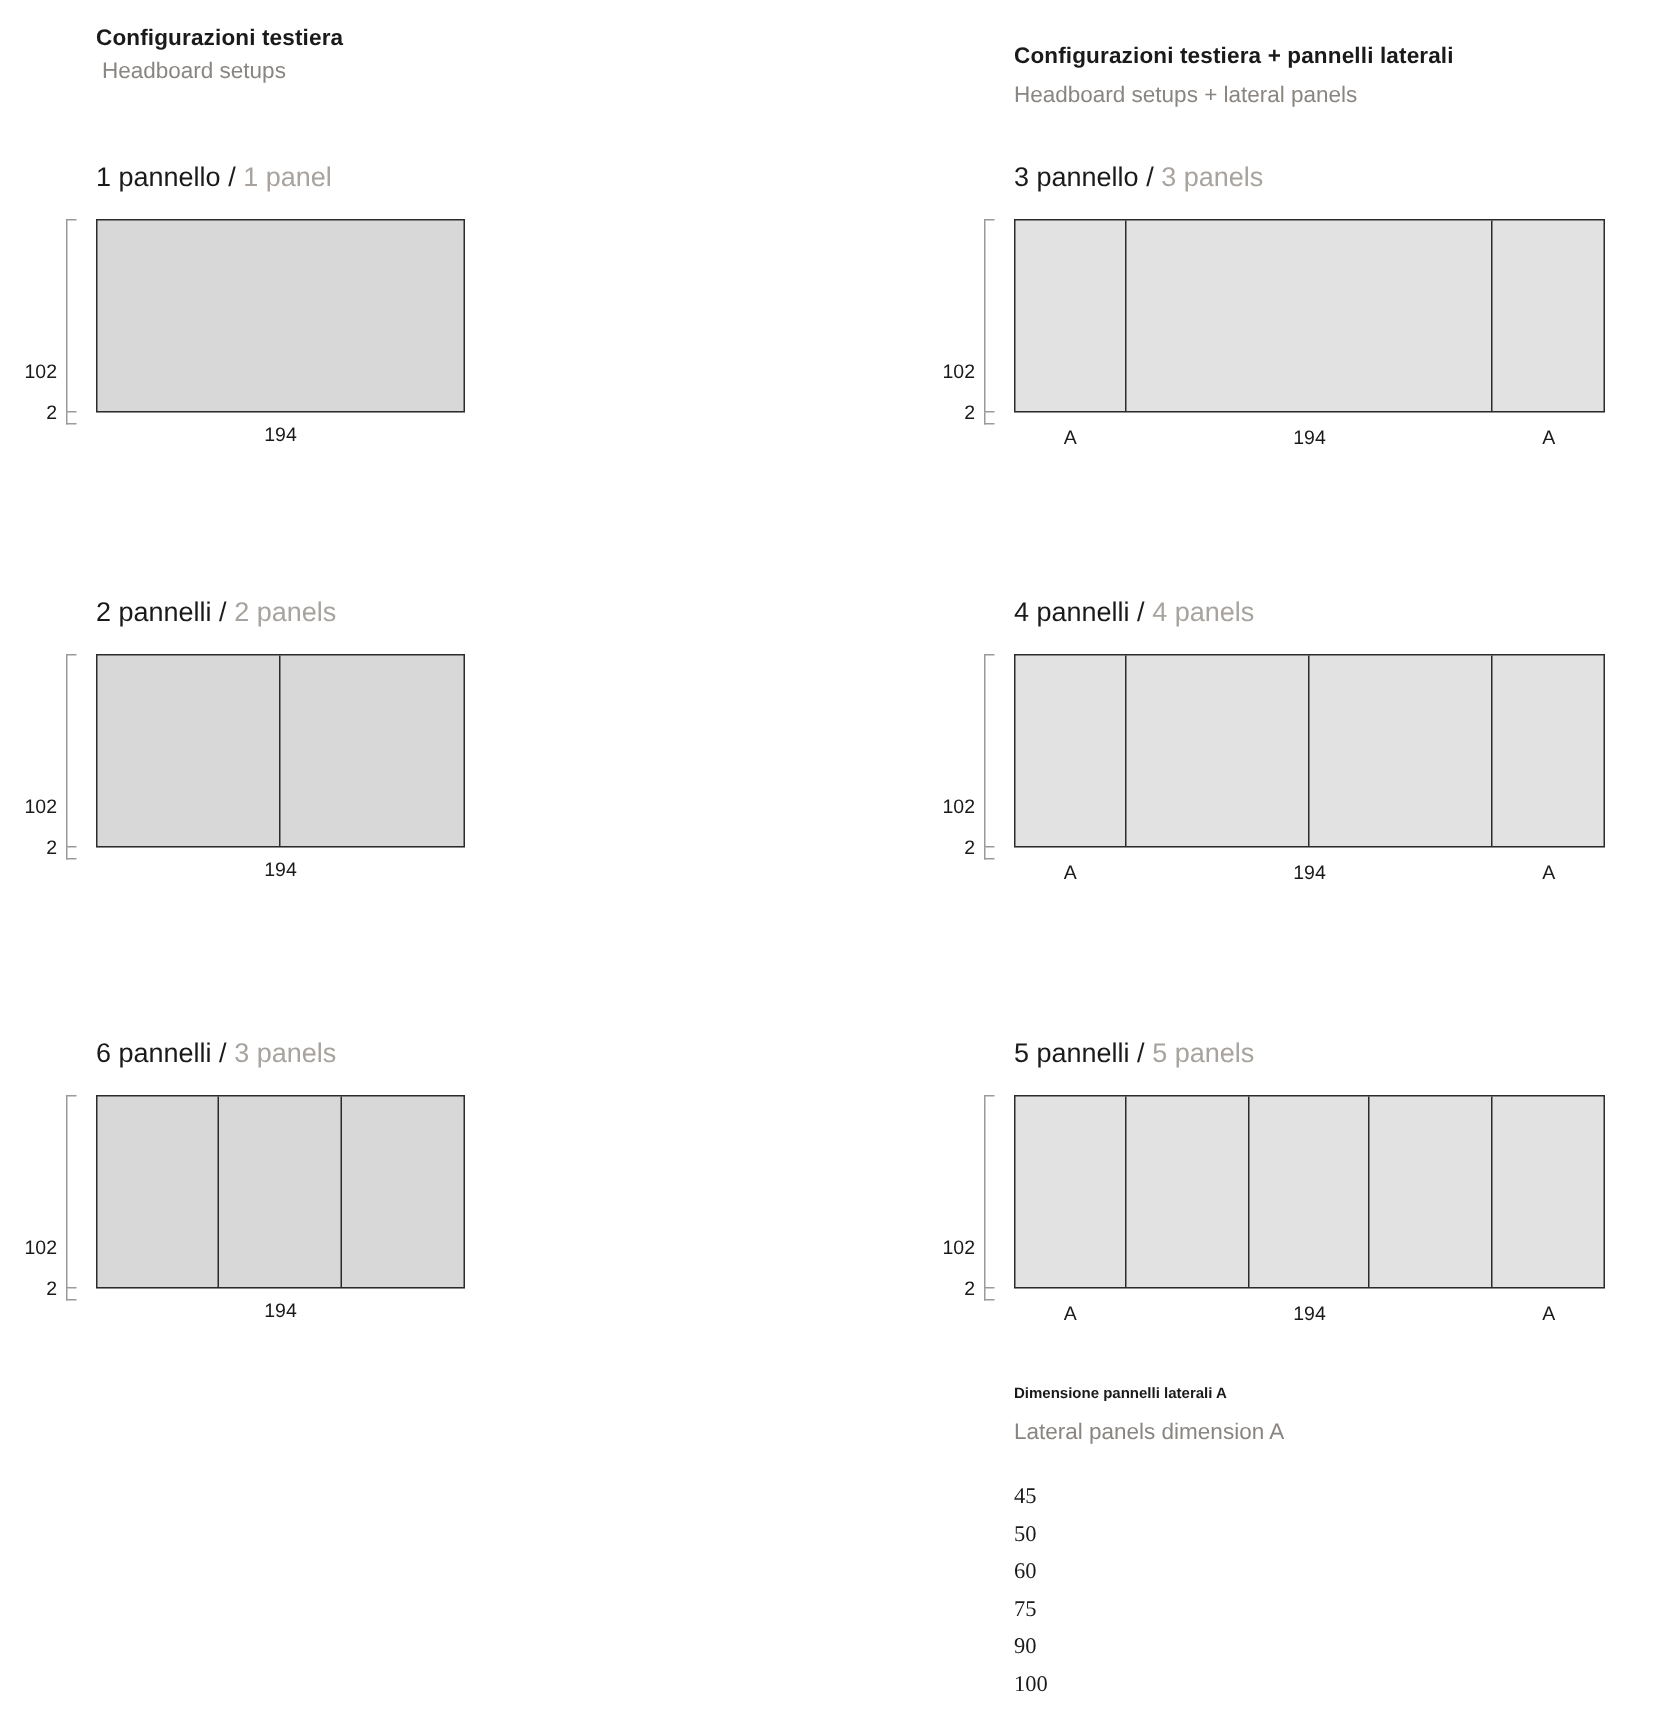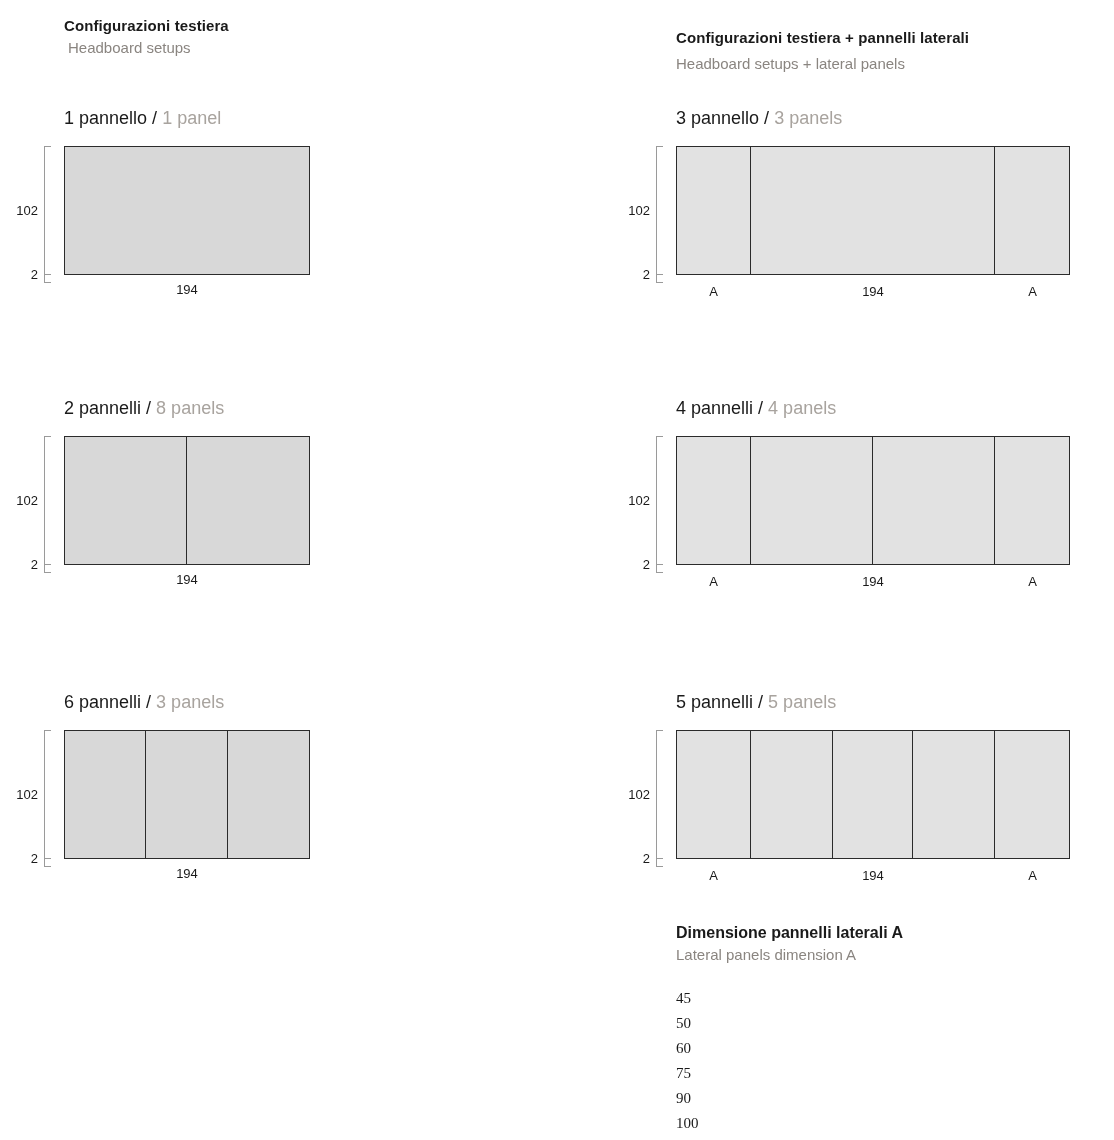--- a/index.html
+++ b/index.html
@@ -72,20 +72,21 @@
     border-left: 1px solid #9a9a9a;
     border-top: 1px solid #9a9a9a;
     border-bottom: 1px solid #9a9a9a;
   }
   .vdim-102 {
     position: absolute;
     font-size: 13px;
     color: #1a1a1a;
     text-align: right;
     white-space: nowrap;
+    margin-top: 37px;
   }
   .vdim-2 {
     position: absolute;
     font-size: 13px;
     color: #1a1a1a;
     text-align: right;
     white-space: nowrap;
   }
   .vdim-tick {
     position: absolute;
@@ -102,21 +103,21 @@
   .hlabel {
     position: absolute;
     font-size: 13px;
     color: #1a1a1a;
     text-align: center;
     white-space: nowrap;
   }
 
   .list-title {
     position: absolute;
-    font-size: 16px;
+    font-size: 10px;
     font-weight: bold;
     color: #1a1a1a;
     white-space: nowrap;
   }
   .list-subtitle {
     position: absolute;
     font-size: 15px;
     color: #8a8580;
     white-space: nowrap;
   }
@@ -151,21 +152,21 @@
     <div class="panels" style="left:0; top:38px; width:246px; height:129px;">
       <div class="panel" style="width:100%"></div>
     </div>
     <div class="hlabel" style="left:0; top:174px; width:246px;">194</div>
   </div>
 
   <div class="block" style="left:0; top:398px;">
     <div class="block-label" style="left:0; top:0;">
       <span>2 pannelli</span>
       <span class="sep">/</span>
-      <span class="en">8 panels</span>
+      <span class="en">2 panels</span>
     </div>
     <div class="vdim" style="left:-20px; top:38px; height:129px;"></div>
     <div class="vdim-102" style="left:-64px; top:95px; width:38px;">102</div>
     <div class="vdim-tick-v" style="left:-20px; top:167px; height:8px;"></div>
     <div class="vdim-tick" style="left:-20px; top:174px;"></div>
     <div class="vdim-2" style="left:-64px; top:159px; width:38px;">2</div>
     <div class="panels" style="left:0; top:38px; width:246px; height:129px;">
       <div class="panel" style="width:50%"></div>
       <div class="panel" style="width:50%"></div>
     </div>

